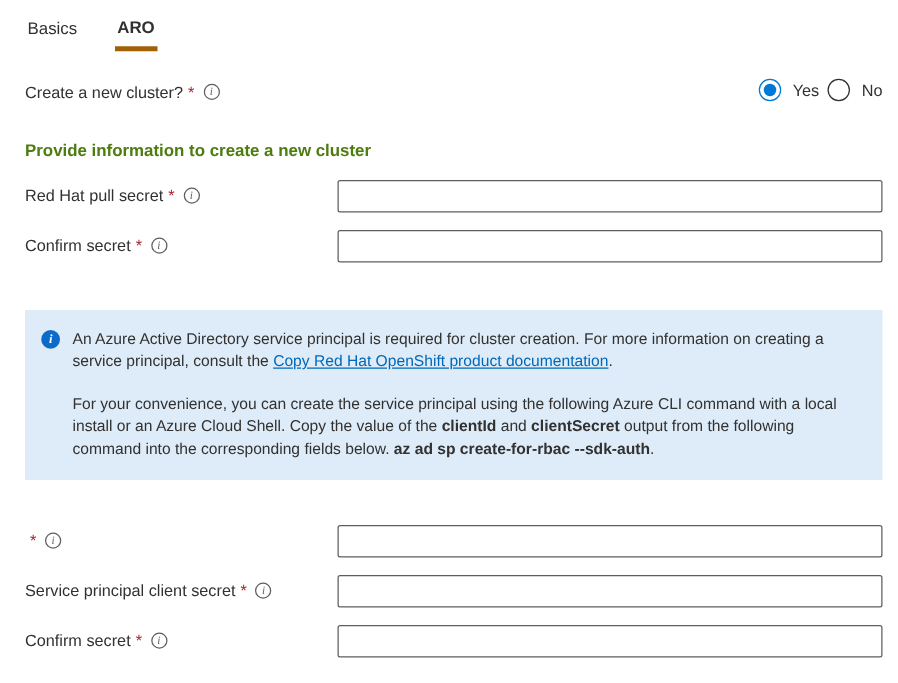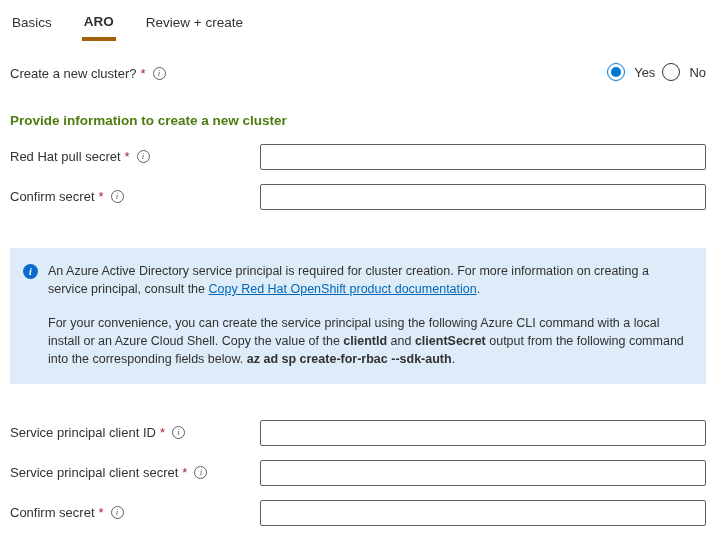--- a/index.html
+++ b/index.html
@@ -3,21 +3,21 @@
 <meta charset="utf-8">
 <style>
   * { box-sizing: border-box; }
   html, body { margin: 0; padding: 0; }
   body {
     width: 718px; height: 546px; overflow: hidden;
     background: #ffffff;
     font-family: "Liberation Sans", sans-serif;
     font-size: 13px; color: #323130;
   }
-  .page { padding: 12px 12px 0 10px; }
+  .page { padding: 12px 12px 0 20px; }
 
   
   .tabbar { display: flex; gap: 28px; margin-bottom: 20px; }
   .tab {
     background: none; border: none; cursor: pointer;
     font-family: inherit; font-size: 13.5px; color: #323130;
     padding: 2px 2px 8px 2px; border-bottom: 2px solid transparent;
   }
   .tab.active { font-weight: bold; border-bottom: 4px solid #a16207; }
 
@@ -81,21 +81,20 @@
   .info-p b { font-weight: bold; }
 </style>
 </head>
 <body>
 
 <div class="page">
 
   <div class="tabbar">
     <button class="tab">Basics</button>
     <button class="tab active">ARO</button>
-    <button class="tab">Review + create</button>
   </div>
 
   <div class="row">
     <div class="label-col">
       <span>Create a new cluster?</span>
         <span class="req">*</span>
       <span class="tip-icon">i</span>
     </div>
     <div class="radio-col">
       <div class="radio-opt">
@@ -132,21 +131,20 @@
   <div class="info-box">
     <span class="info-badge">i</span>
     <div class="info-content">
       <p class="info-p"><span>An Azure Active Directory service principal is required for cluster creation. For more information on creating a service principal, consult the </span><a class="link" href="#">Copy Red Hat OpenShift product documentation</a><span>.</span></p>
       <p class="info-p"><span>For your convenience, you can create the service principal using the following Azure CLI command with a local install or an Azure Cloud Shell. Copy the value of the </span><b>clientId</b><span> and </span><b>clientSecret</b><span> output from the following command into the corresponding fields below.  </span><b>az ad sp create-for-rbac --sdk-auth</b><span>.</span></p>
     </div>
   </div>
 
   <div class="row">
     <div class="label-col">
-      <span>Service principal client ID</span>
         <span class="req">*</span>
       <span class="tip-icon">i</span>
     </div>
     <input type="text" class="txt" value="" style="">
   </div>
 
   <div class="row">
     <div class="label-col">
       <span>Service principal client secret</span>
         <span class="req">*</span>

